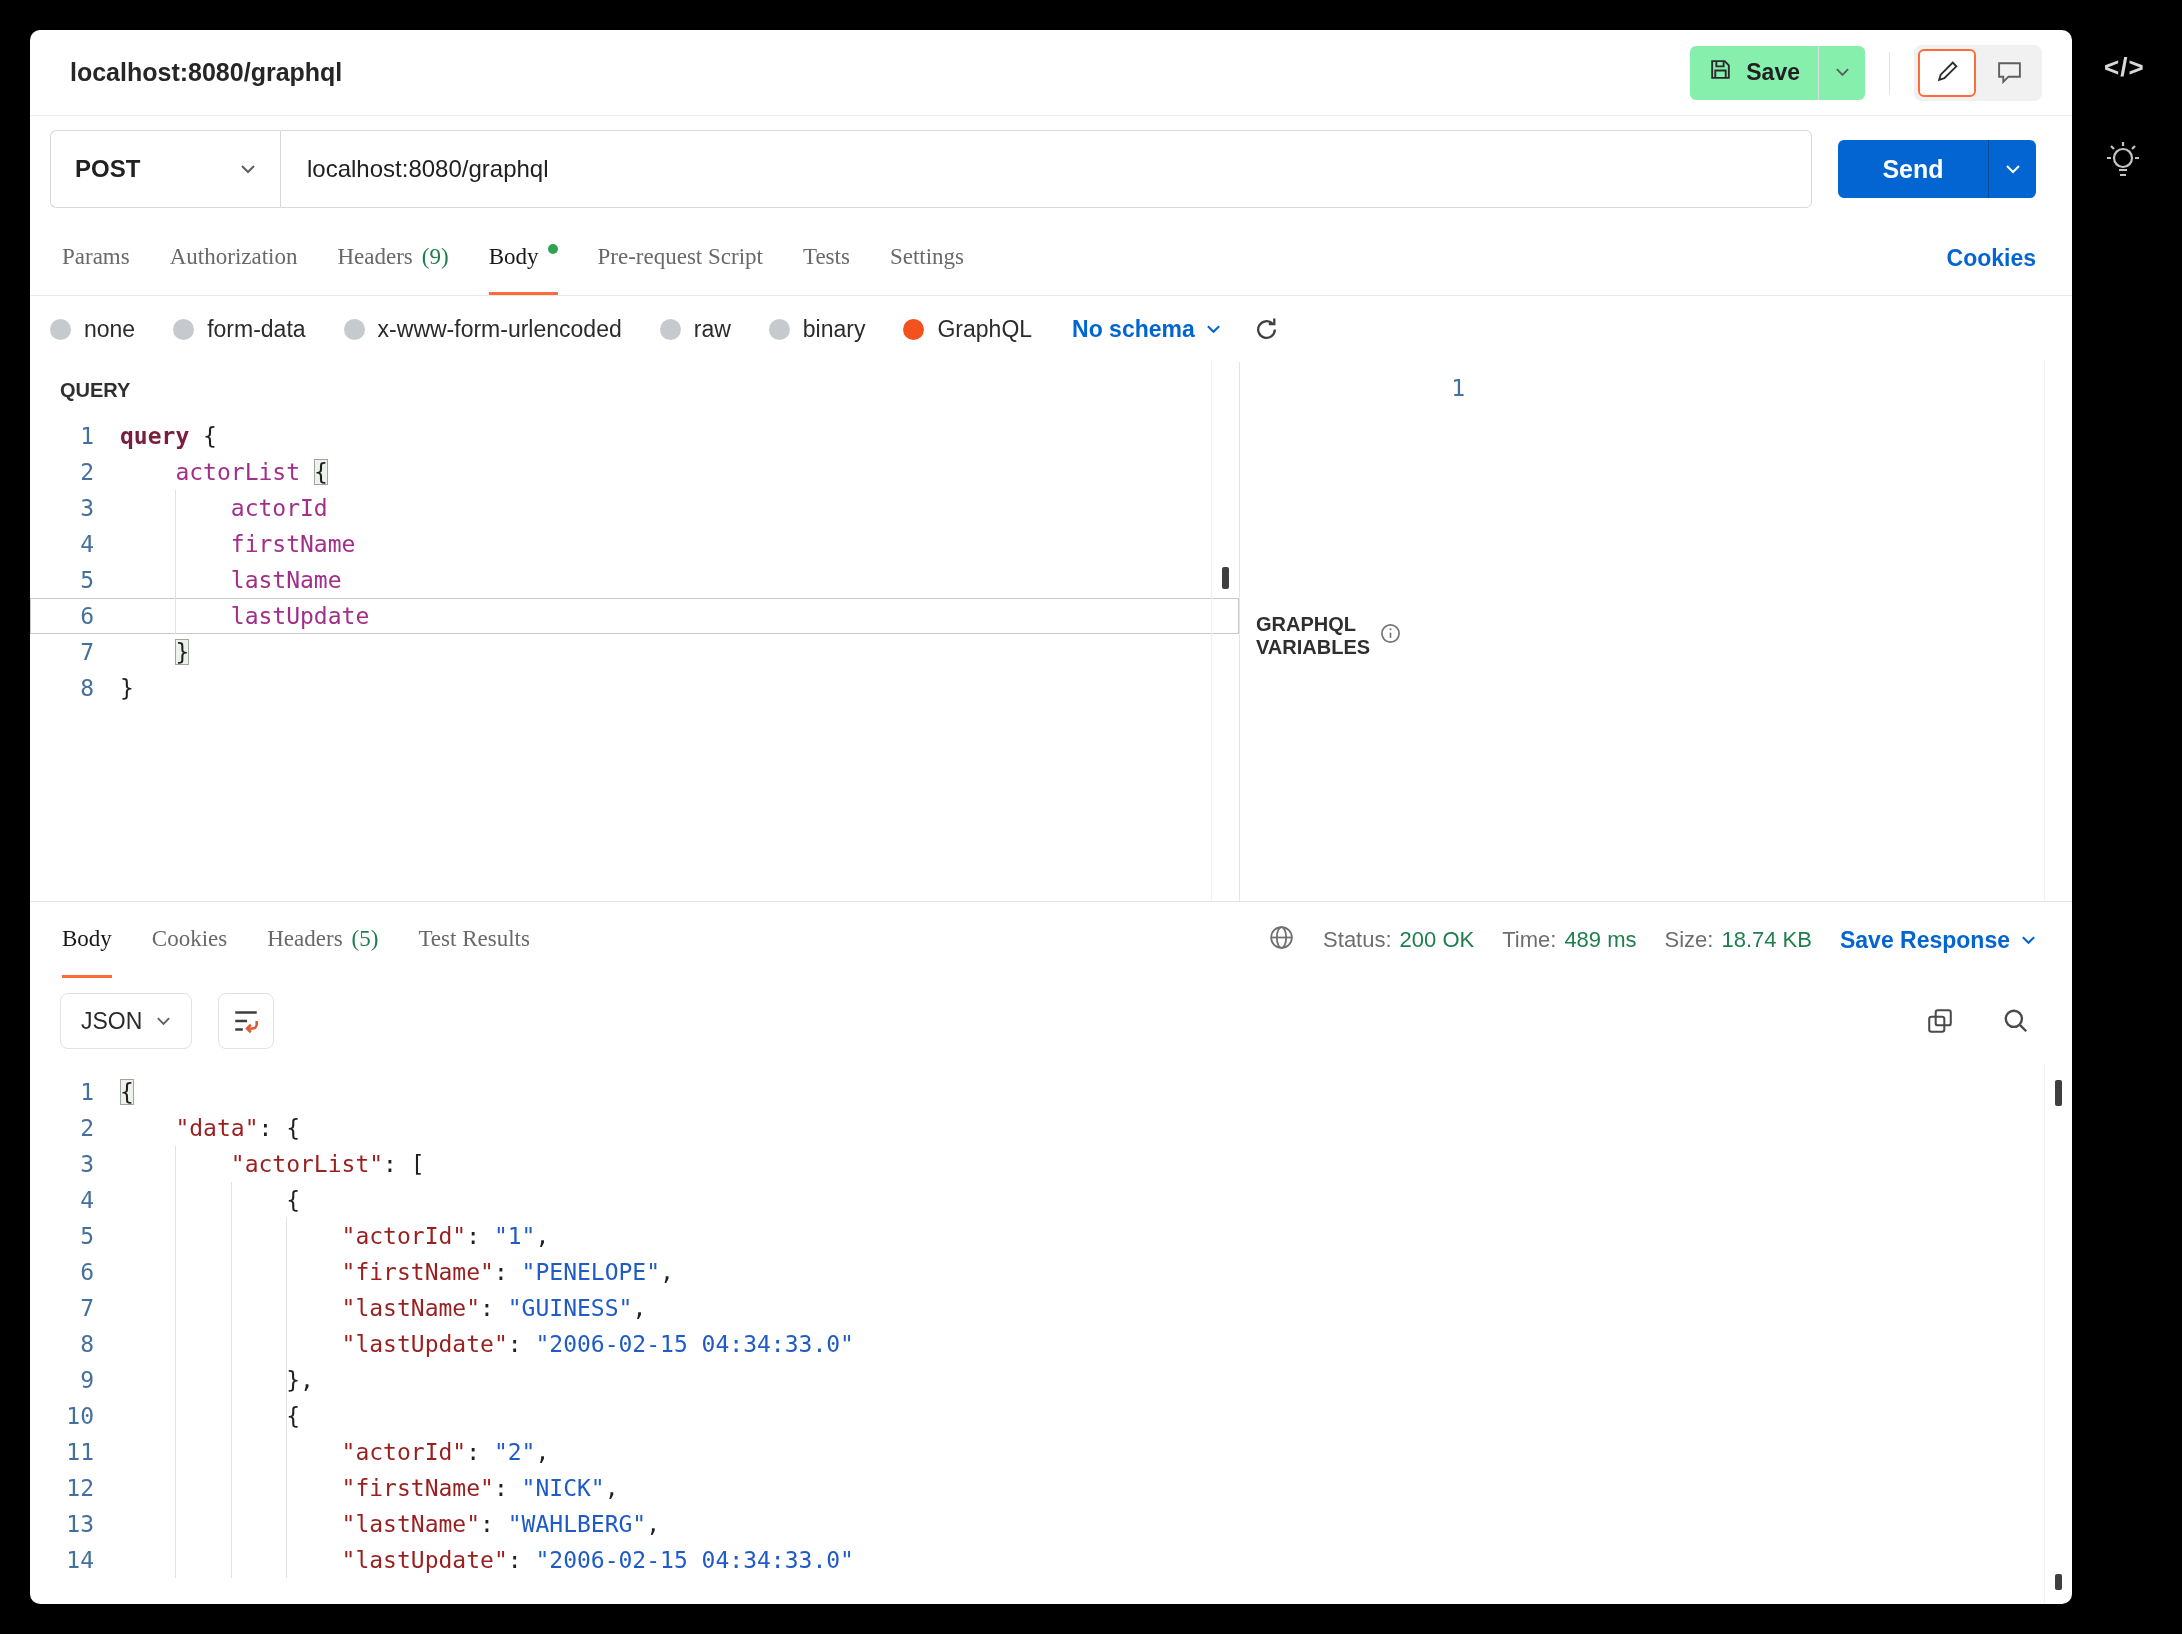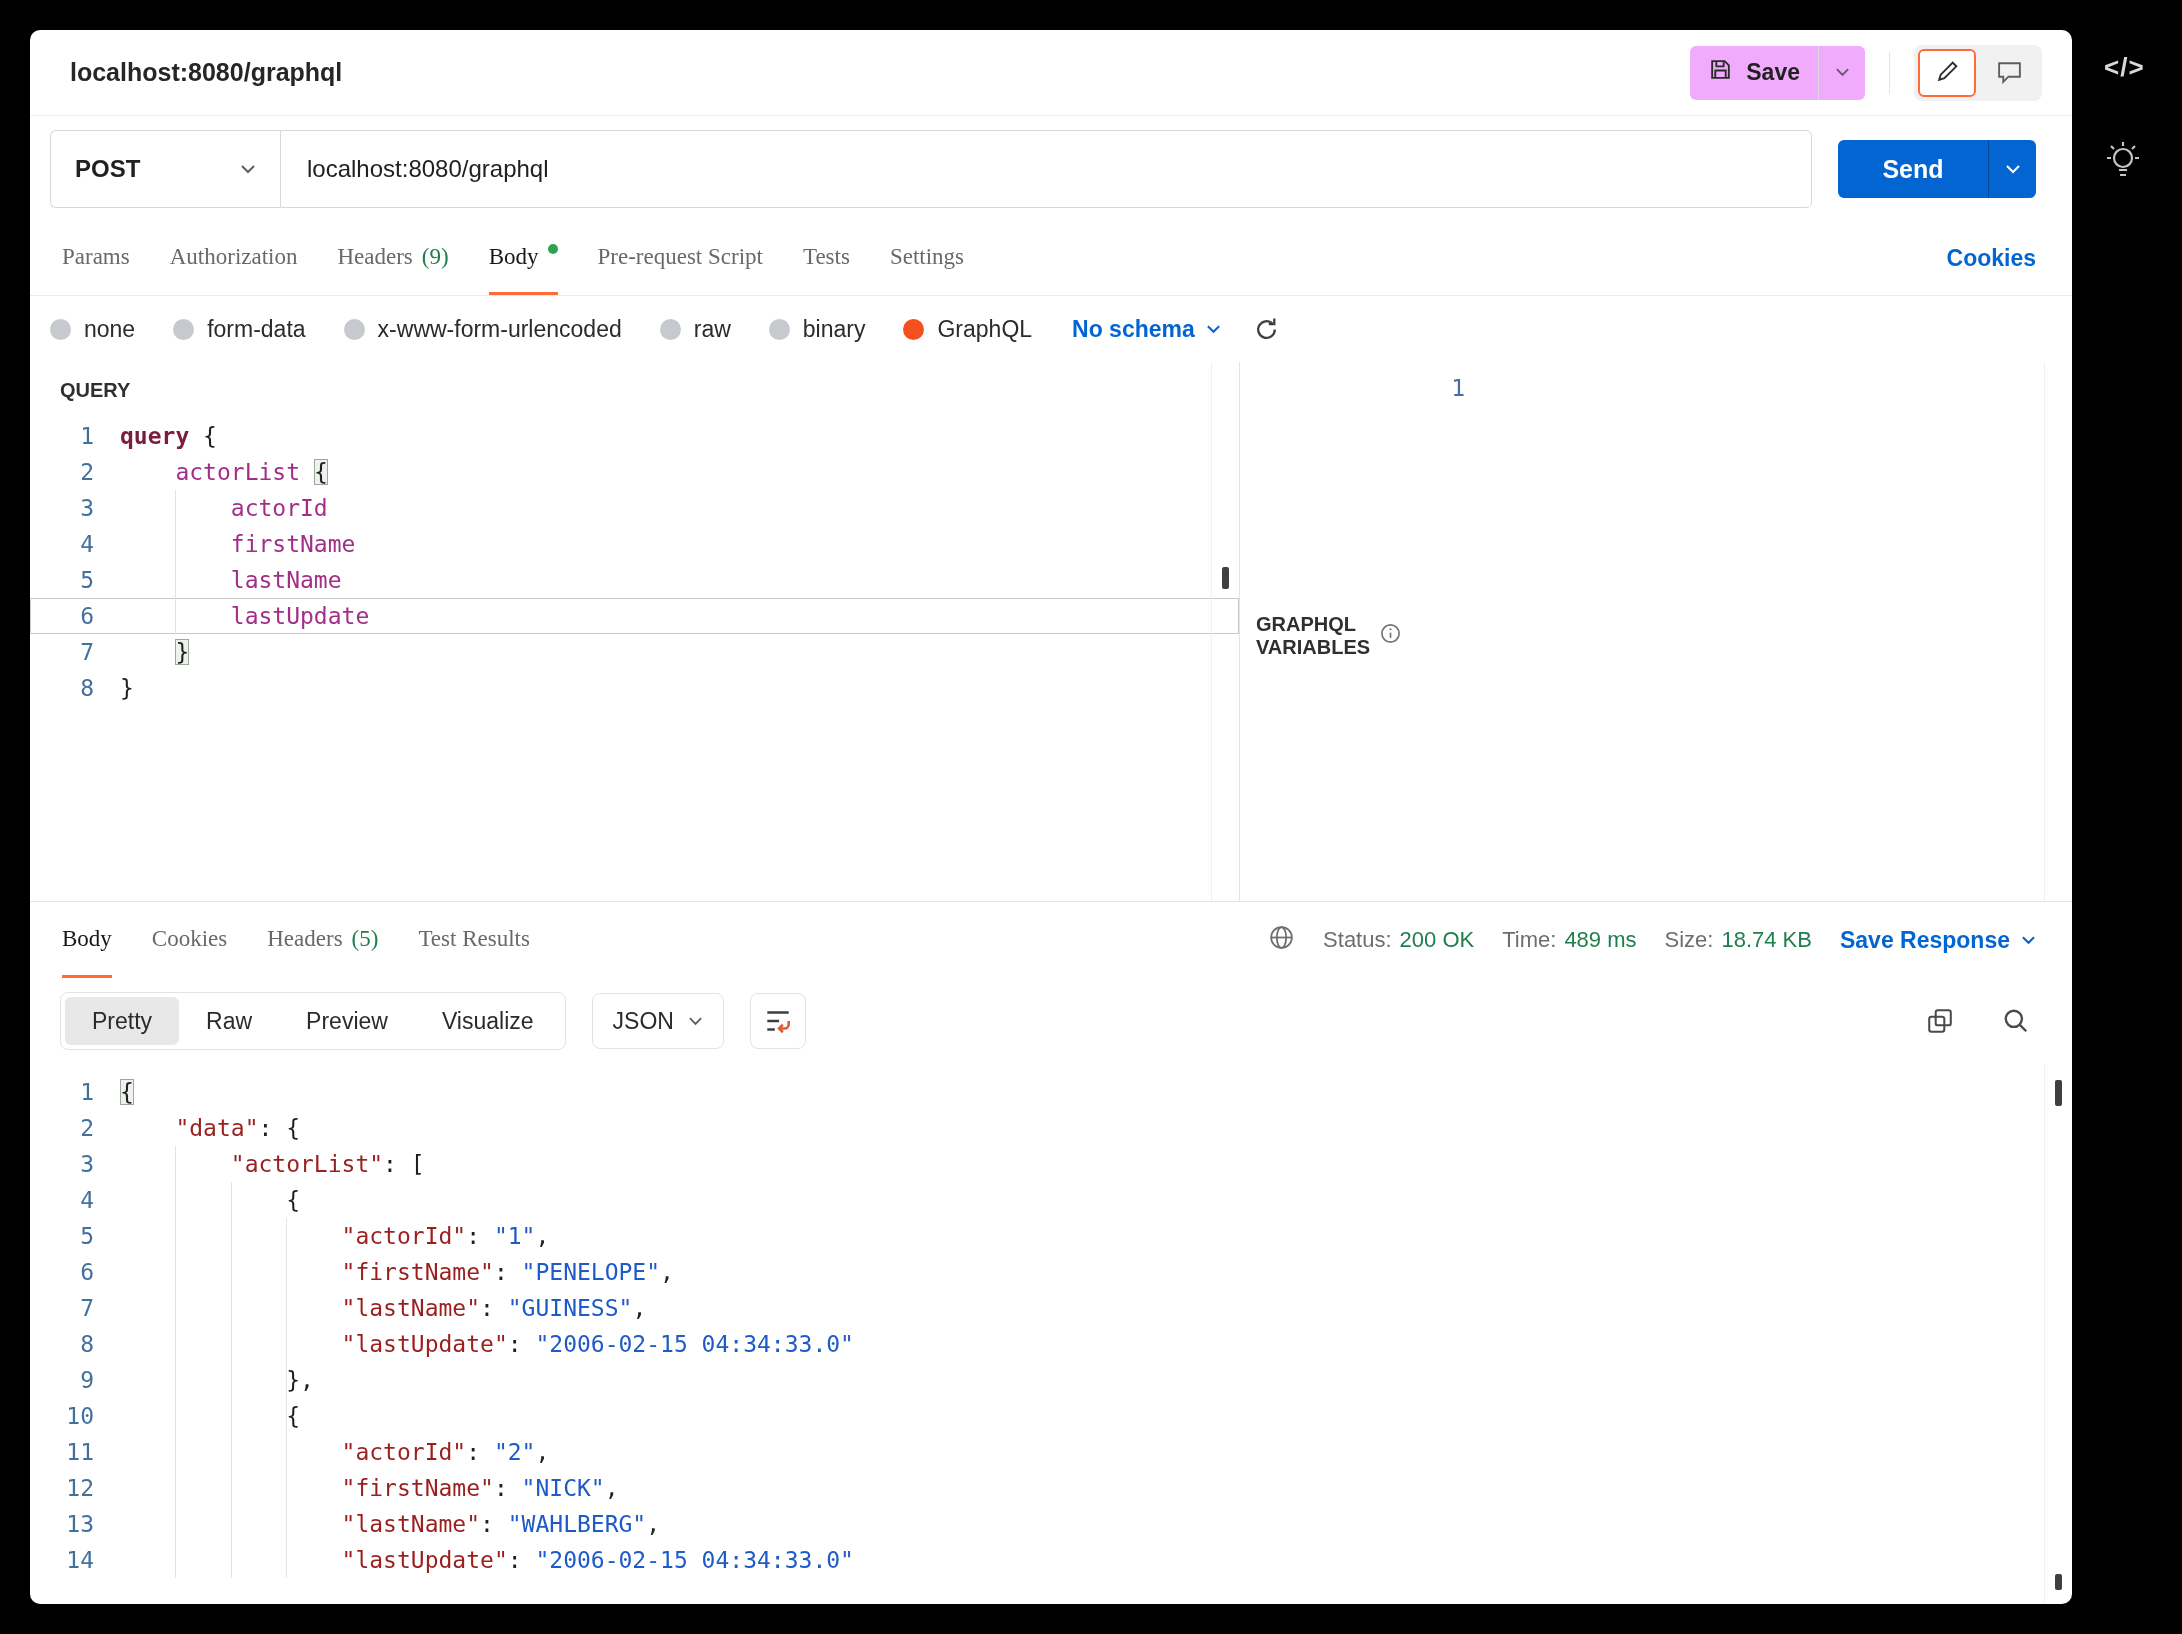--- a/index.html
+++ b/index.html
@@ -11,21 +11,21 @@
   .rail-code { position:absolute; top:52px; left:32px; color:#D8D8D8; font-size:26px; font-weight:700; letter-spacing:1px; cursor:pointer; }
   .rail-bulb { position:absolute; top:136px; left:28px; cursor:pointer; }
 
   
   .window { position:absolute; left:30px; top:30px; width:2042px; height:1574px; background:#fff; border-radius:10px; display:flex; flex-direction:column; overflow:hidden; }
 
   
   .header { flex:0 0 86px; display:flex; align-items:center; padding:0 30px 0 40px; border-bottom:1px solid #EFEFEF; }
   .title { font-size:25px; font-weight:700; color:#262626; }
   .header-right { margin-left:auto; display:flex; align-items:center; gap:24px; }
-  .save-group { display:flex; align-items:stretch; height:54px; background:#f0abfc; border-radius:6px; overflow:hidden; }
+  .save-group { display:flex; align-items:stretch; height:54px; background:#86efac; border-radius:6px; overflow:hidden; }
   .save-main { display:flex; align-items:center; gap:13px; padding:0 18px; font-size:23px; font-weight:600; color:#212121; background:none; border:none; border-right:1px solid #DCDCDC; cursor:pointer; font-family:inherit; }
   .save-caret { width:46px; display:flex; align-items:center; justify-content:center; border:none; background:none; cursor:pointer; }
   .vdiv { width:1px; height:42px; background:#E3E3E3; }
   .edit-group { display:flex; align-items:center; gap:4px; background:#F1F1F1; border-radius:8px; padding:4px; }
   .edit-btn, .comment-btn { width:58px; height:48px; display:flex; align-items:center; justify-content:center; border-radius:6px; border:none; background:transparent; cursor:pointer; }
   .edit-btn.active { background:#fff; border:2px solid #FF6C37; }
 
   
   .req-row { flex:0 0 106px; display:flex; align-items:center; padding:0 36px 0 20px; }
   .method { width:230px; height:78px; border:1px solid #D8D8D8; border-right:none; border-radius:6px 0 0 6px; display:flex; align-items:center; padding:0 24px; font-size:24px; font-weight:700; color:#212121; cursor:pointer; background:#fff; }
@@ -318,26 +318,20 @@
       <div class="save-resp">
         <span>Save Response</span>
         <svg width="15" height="10" viewBox="0 0 16 10">
             <path d="M2 2l6 6 6-6" fill="none" stroke="#0265D2" stroke-width="2.2"></path>
           </svg>
       </div>
     </div>
   </div>
 
   <div class="resp-toolbar">
-    <div class="view-group" id="view-tabs">
-        <div class="vtab active">Pretty</div>
-        <div class="vtab">Raw</div>
-        <div class="vtab">Preview</div>
-        <div class="vtab">Visualize</div>
-      </div>
     <div class="json-select">
       <span>JSON</span>
       <svg width="15" height="10" viewBox="0 0 16 10">
           <path d="M2 2l6 6 6-6" fill="none" stroke="#5E5E5E" stroke-width="2"></path>
         </svg>
     </div>
     <button class="wrap-btn">
       <svg width="30" height="30" viewBox="0 0 28 28" fill="none">
         <path d="M4 6h20M4 14h11M4 22h7" stroke="#3F3F3F" stroke-width="2.4"></path>
         <path d="M24 14v3a4 4 0 0 1-4 4h-5" stroke="#E05A33" stroke-width="2.4"></path>

